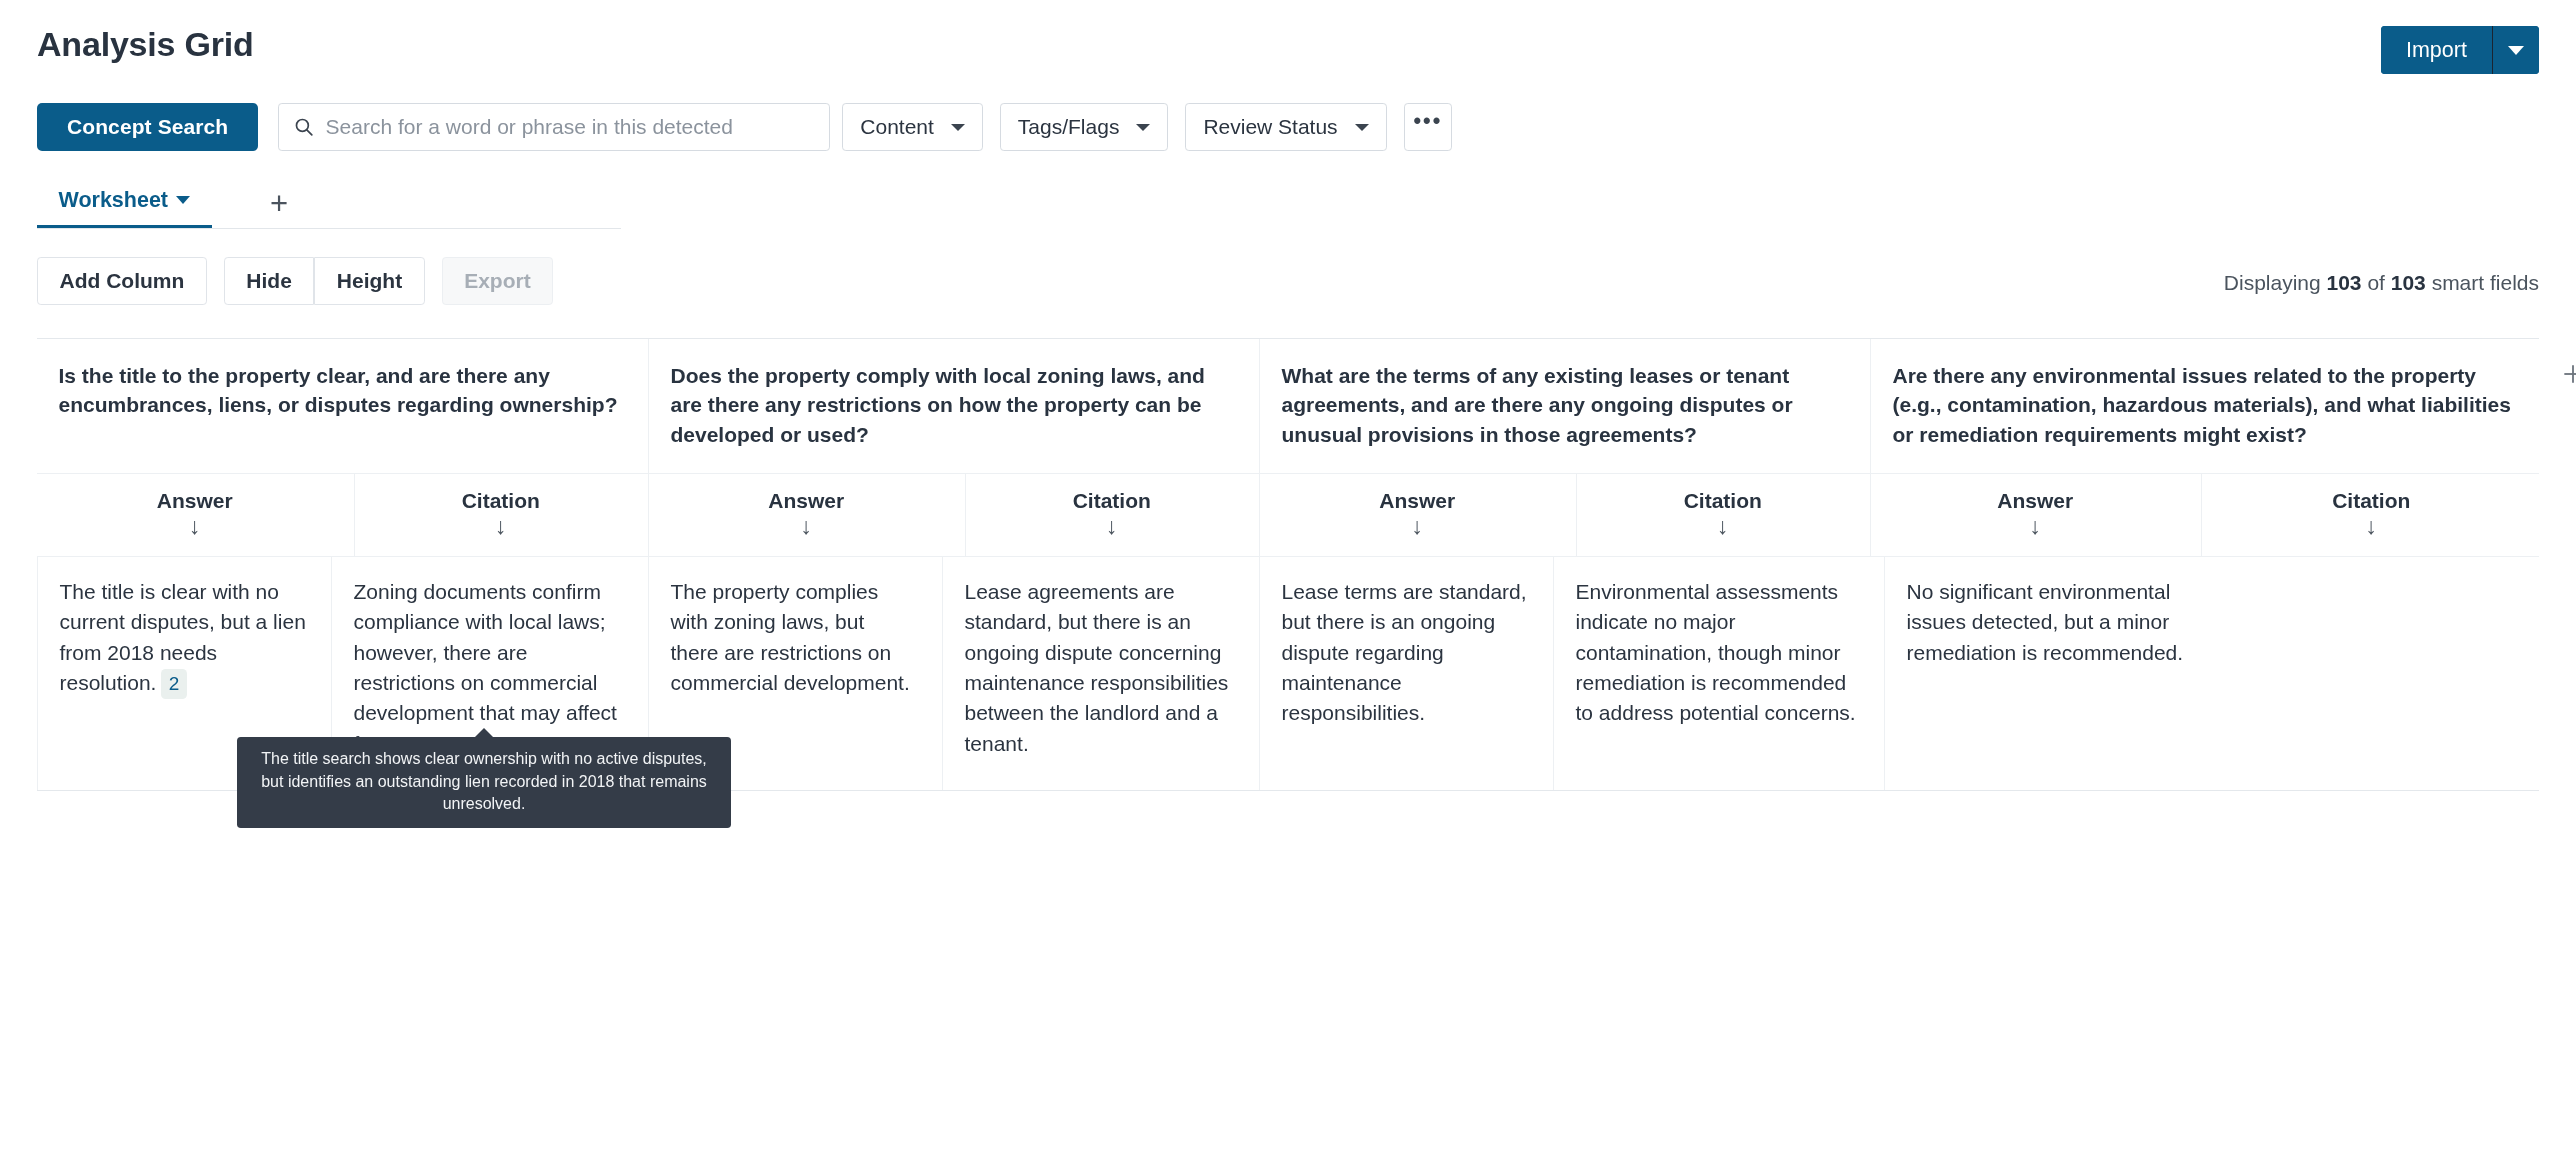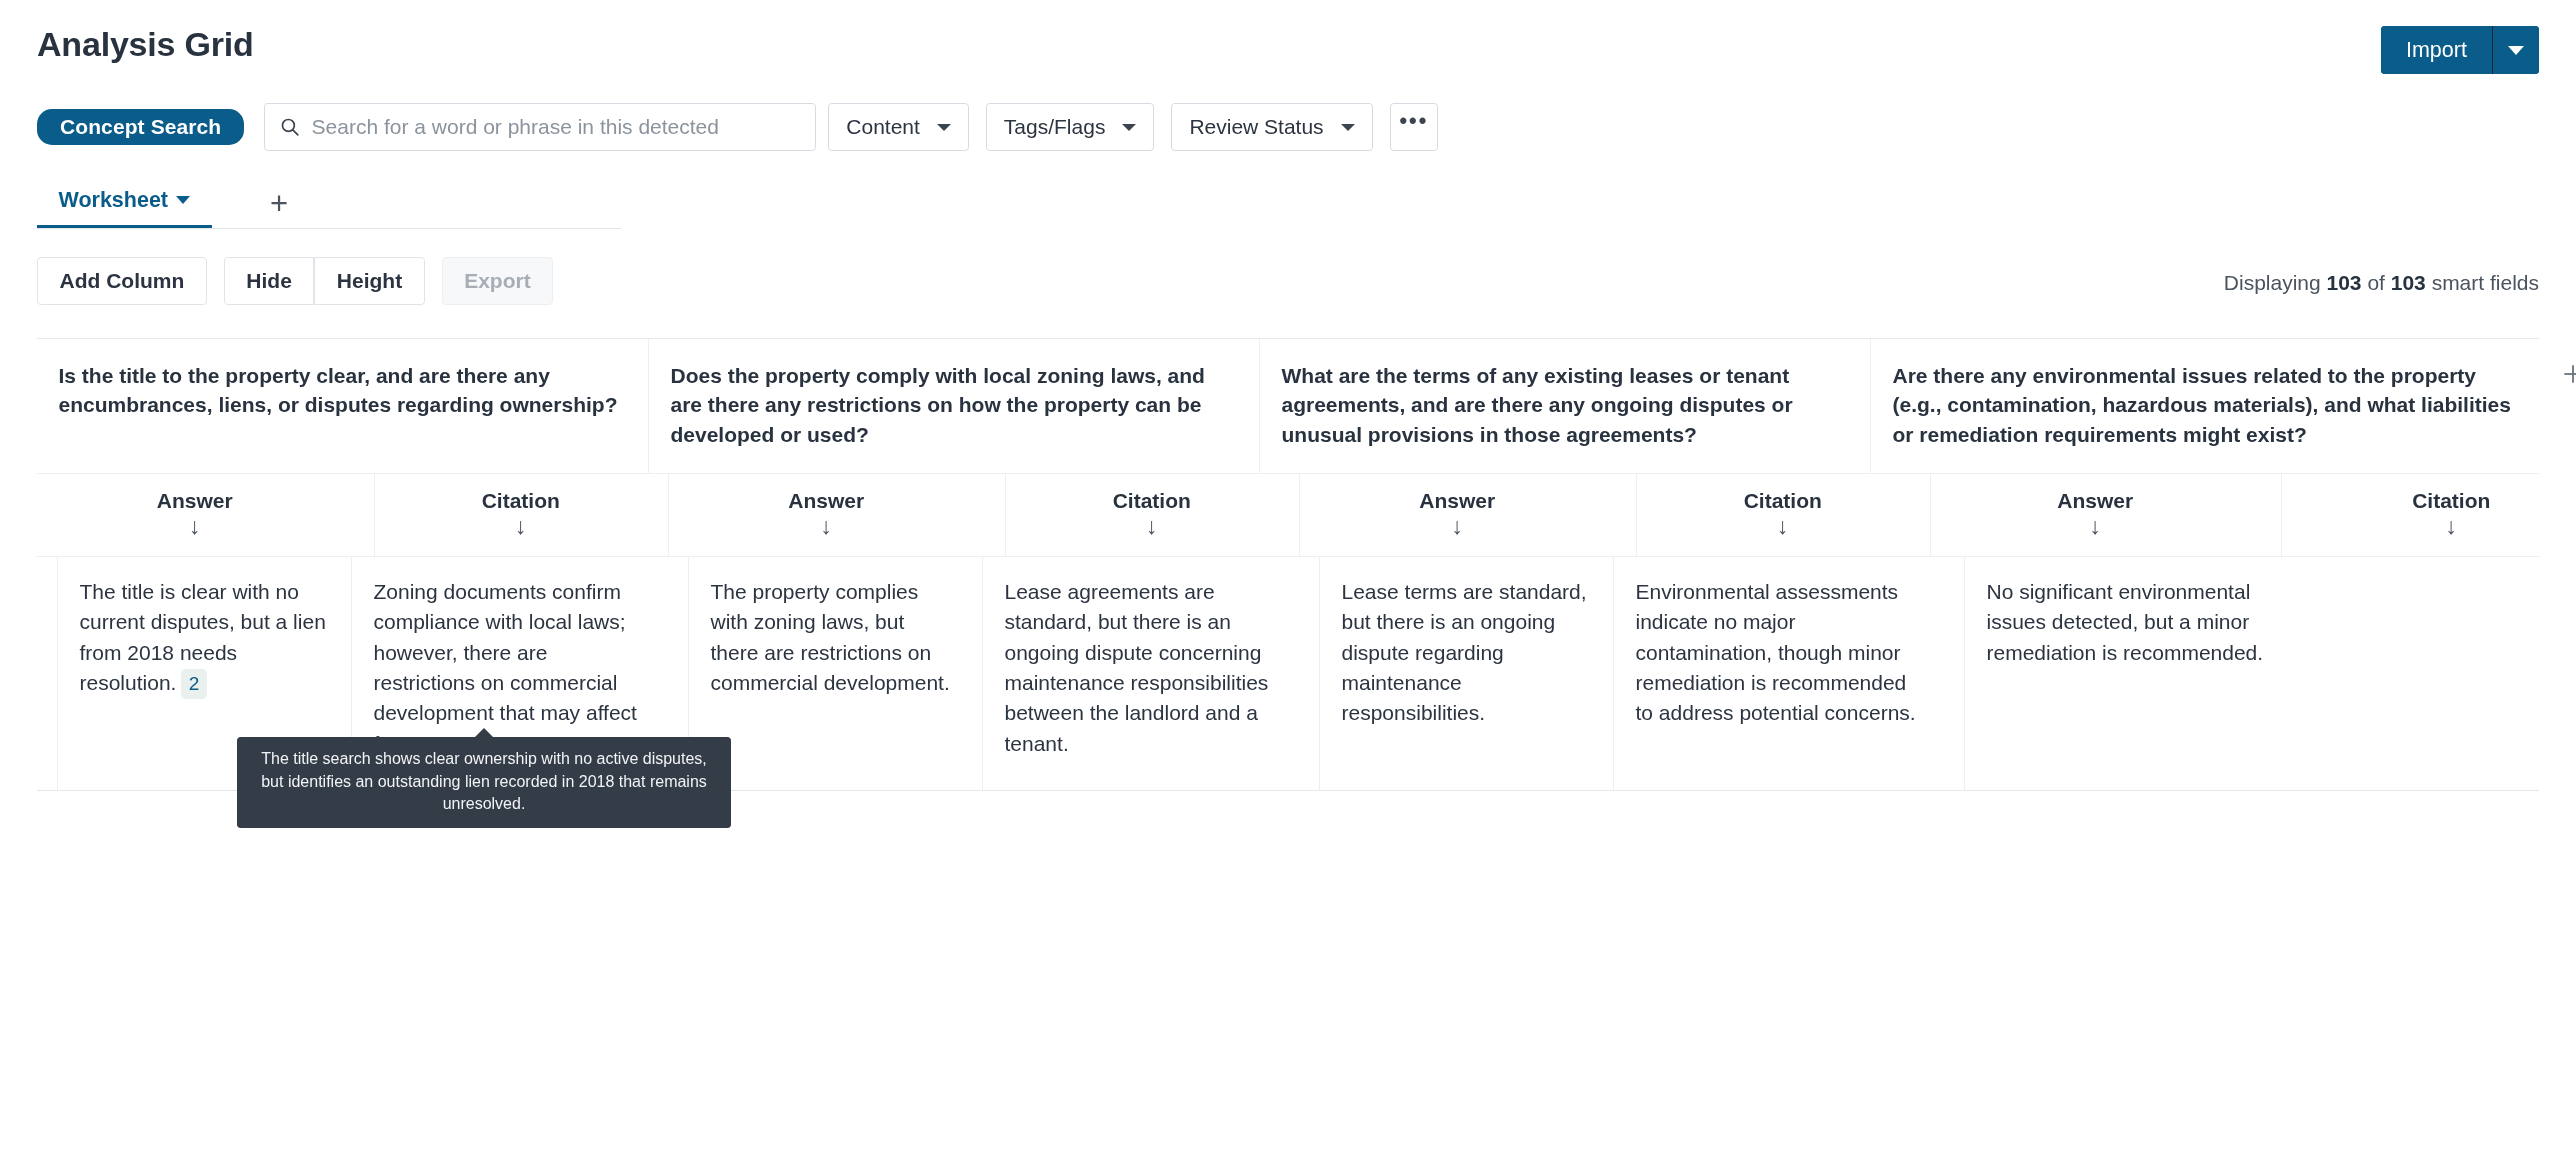--- a/index.html
+++ b/index.html
@@ -34,23 +34,23 @@
   .import-div { width: 1.5px; background: #1b2430; }
   .import-caret {
     display: flex; align-items: center; justify-content: center;
     width: 46px; background: #0a5c8a; cursor: pointer;
   }
   .caret-white { width: 0; height: 0; border-left: 8.5px solid transparent; border-right: 8.5px solid transparent; border-top: 9.2px solid #ffffff; }
 
   
   .searchrow { position: absolute; left: 37px; top: 103px; display: flex; align-items: center; gap: 0; }
   .concept-btn {
-    height: 36px; display: flex; align-items: center; padding: 0 23px;
+    height: 48px; display: flex; align-items: center; padding: 0 30px;
     background: #0a5c8a; color: #fff; font-size: 21px; font-weight: bold;
-    border-radius: 15px; cursor: pointer; letter-spacing: 0.1px;
+    border-radius: 5px; cursor: pointer; letter-spacing: 0.1px;
   }
   .search-field {
     margin-left: 20px; width: 552px; height: 48px;
     border: 1.2px solid #d6dbe1; border-radius: 3.8px; background: #fff;
     display: flex; align-items: center; padding: 0 14px; gap: 10.8px;
   }
   .search-ph { color: #8b939d; font-size: 21px; }
   .filters { display: flex; align-items: center; gap: 17px; margin-left: 12px; }
   .filter-btn {
     height: 48px; border: 1.2px solid #d6dbe1; border-radius: 3.8px; background: #fff;
@@ -128,21 +128,21 @@
     border-left: 1.2px solid #edf0f3; min-height: 231px;
   }
   .cell.firstcell { border-left: none; }
   .cite-badge {
     display: inline-block; background: #eaf0ee; color: #0a5c8a;
     border-radius: 4.6px; padding: 1.5px 7.7px; font-size: 19px; margin-left: 4.6px; cursor: pointer;
   }
 
   
   .w-ans { flex: 0 0 317px; }
-  .w-cit { flex: 0 0 294px; margin-left: 20px; }
+  .w-cit { flex: 0 0 294px; }
   .w-q   { flex: 0 0 611px; }
   .w-q.last { flex: 0 0 672px; }
   .w-ans.last { flex: 0 0 331px; }
   .w-cit.last { flex: 0 0 341px; }
 
   
   .tooltip {
     position: absolute; left: 237px; top: 737px; width: 494px;
     background: #343c48; color: #f2f4f6; border-radius: 3.8px;
     padding: 10.8px 17px 12.3px 17px; font-size: 16px; line-height: 1.42; text-align: center;

